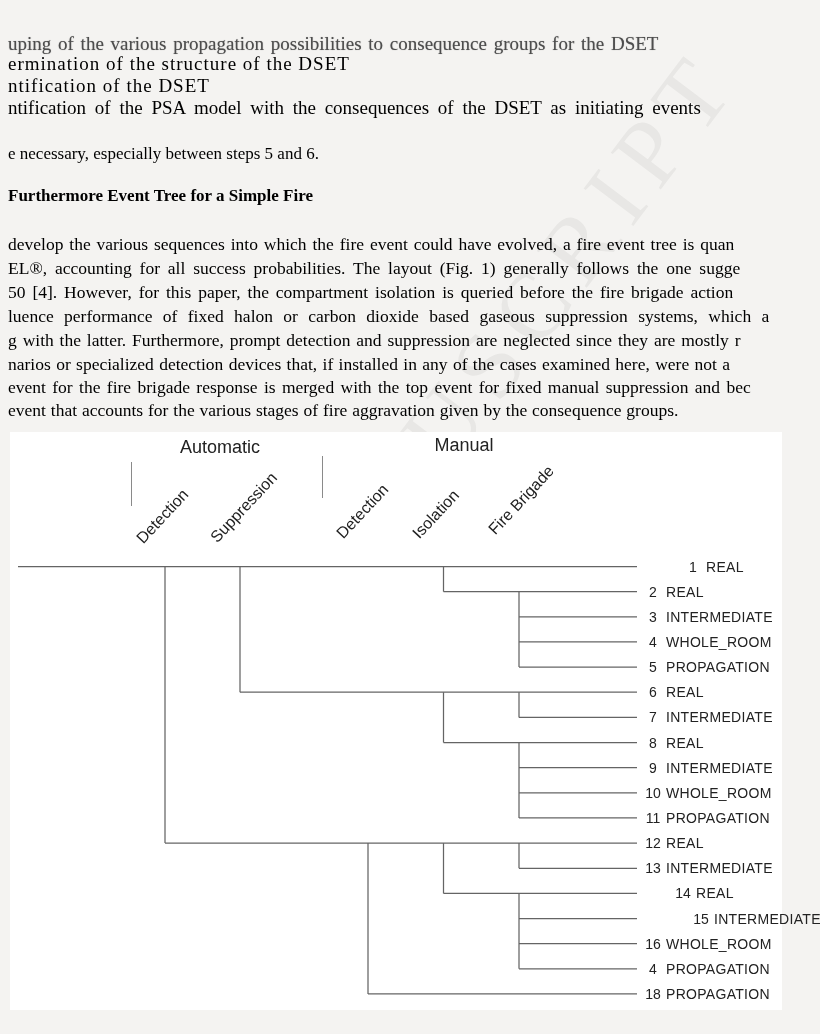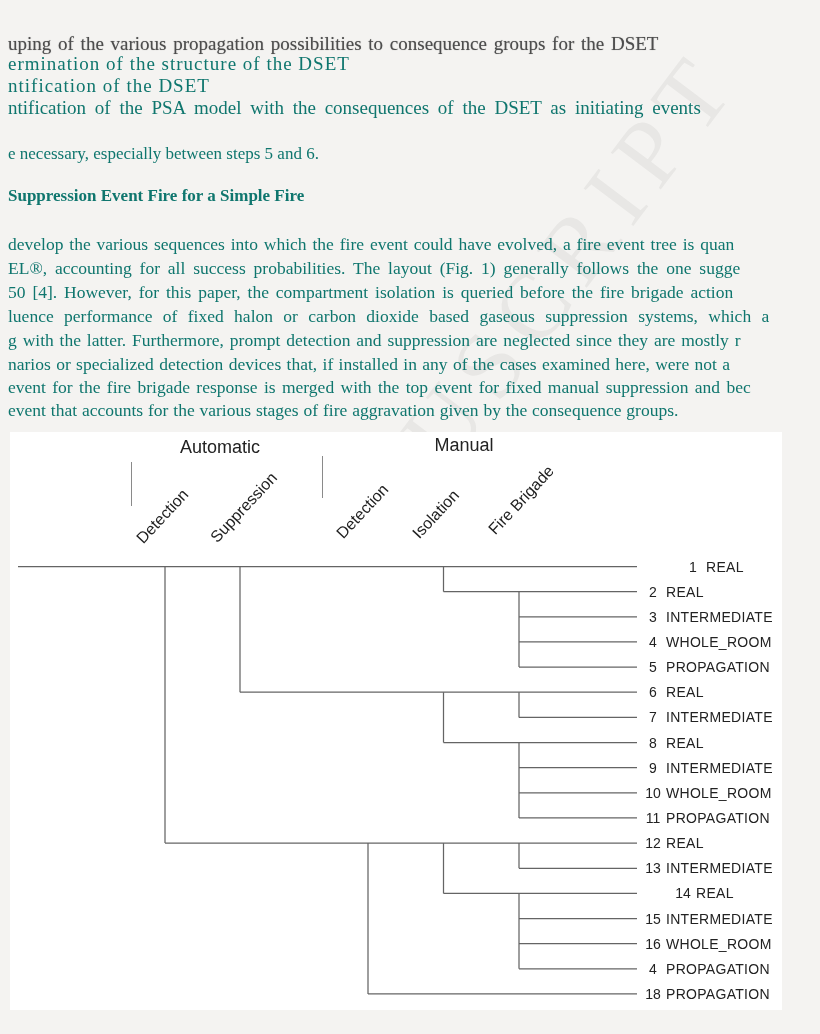--- a/index.html
+++ b/index.html
@@ -12,21 +12,21 @@
   .watermark{
     position:absolute;left:300px;top:600px;z-index:1;
     font-family:"Liberation Serif",serif;font-size:95px;letter-spacing:14px;
     color:rgba(40,35,30,0.055);white-space:nowrap;
     transform:rotate(-53deg);transform-origin:0 100%;
     line-height:90px;
   }
   
   .tl{
     position:absolute;left:8px;z-index:2;white-space:nowrap;
-    color:#0f766e;font-size:17.5px;line-height:20px;
+    color:#000000;font-size:17.5px;line-height:20px;
   }
   .big{font-size:19px;}
   .fuzzy{color:#4d4d4d;text-shadow:0 0 1px rgba(60,60,60,0.45);}
   .ls1{letter-spacing:1px;}
   .ws05{word-spacing:0.5px;} .ws1{word-spacing:1px;} .ws15{word-spacing:1.5px;}
   .ws2{word-spacing:2px;} .ws25{word-spacing:2.5px;}
   .ws35{word-spacing:3.5px;} .ws4{word-spacing:4px;} .ws6{word-spacing:6px;font-family:Liberation Serif, serif;}
   .heading{font-weight:bold;font-size:17px;}
   
   .figure-box{
@@ -65,21 +65,21 @@
 <body>
 
 <div class="watermark">MANUSCRIPT</div>
 
 <div class="tl big fuzzy ws2" style="top:34px">uping of the various propagation possibilities to consequence groups for the DSET</div>
 <div class="tl big ls1" style="top:54px">ermination of the structure of the DSET</div>
 <div class="tl big ls1" style="top:76px">ntification of the DSET</div>
 <div class="tl big ws4" style="top:98px">ntification of the PSA model with the consequences of the DSET as initiating events</div>
 <div class="tl" style="top:144px;font-size:17px">e necessary, especially between steps 5 and 6.</div>
 
-<div class="tl heading" style="top:186px">Suppression Event Fire for a Simple Fire</div>
+<div class="tl heading" style="top:186px">Furthermore Event Tree for a Simple Fire</div>
 
 <div class="tl ws15" style="top:234px">develop the various sequences into which the fire event could have evolved, a fire event tree is quan</div>
 <div class="tl ws35" style="top:258px">EL®, accounting for all success probabilities. The layout (Fig. 1) generally follows the one sugge</div>
 <div class="tl ws25" style="top:282px">50 [4]. However, for this paper, the compartment isolation is queried before the fire brigade action</div>
 <div class="tl ws6" style="top:306px">luence performance of fixed halon or carbon dioxide based gaseous suppression systems, which a</div>
 <div class="tl ws15" style="top:330px">g with the latter. Furthermore, prompt detection and suppression are neglected since they are mostly r</div>
 <div class="tl ws1" style="top:354px">narios or specialized detection devices that, if installed in any of the cases examined here, were not a</div>
 <div class="tl ws2" style="top:377px">event for the fire brigade response is merged with the top event for fixed manual suppression and bec</div>
 <div class="tl ws05" style="top:400px">event that accounts for the various stages of fire aggravation given by the consequence groups.</div>
 
@@ -136,17 +136,17 @@
     <div class="seq" style="top: 659.088px;"><span class="sn">5</span><span class="so">PROPAGATION</span></div>
     <div class="seq" style="top: 684.235px;"><span class="sn">6</span><span class="so">REAL</span></div>
     <div class="seq" style="top: 709.382px;"><span class="sn">7</span><span class="so">INTERMEDIATE</span></div>
     <div class="seq" style="top: 734.529px;"><span class="sn">8</span><span class="so">REAL</span></div>
     <div class="seq" style="top: 759.676px;"><span class="sn">9</span><span class="so">INTERMEDIATE</span></div>
     <div class="seq" style="top: 784.823px;"><span class="sn">10</span><span class="so">WHOLE_ROOM</span></div>
     <div class="seq" style="top: 809.97px;"><span class="sn">11</span><span class="so">PROPAGATION</span></div>
     <div class="seq" style="top: 835.117px;"><span class="sn">12</span><span class="so">REAL</span></div>
     <div class="seq" style="top: 860.264px;"><span class="sn">13</span><span class="so">INTERMEDIATE</span></div>
     <div class="seq" style="top: 885.411px; margin-left: 30px;"><span class="sn">14</span><span class="so">REAL</span></div>
-    <div class="seq" style="top: 910.558px;"><span class="sn">15</span><span class="so">INTERMEDIATE</span></div>
+    <div class="seq" style="top: 910.558px; margin-left: 48px;"><span class="sn">15</span><span class="so">INTERMEDIATE</span></div>
     <div class="seq" style="top: 935.705px;"><span class="sn">16</span><span class="so">WHOLE_ROOM</span></div>
     <div class="seq" style="top: 960.852px;"><span class="sn">4</span><span class="so">PROPAGATION</span></div>
     <div class="seq" style="top: 985.999px;"><span class="sn">18</span><span class="so">PROPAGATION</span></div>
   </div>
 
 </body></html>

